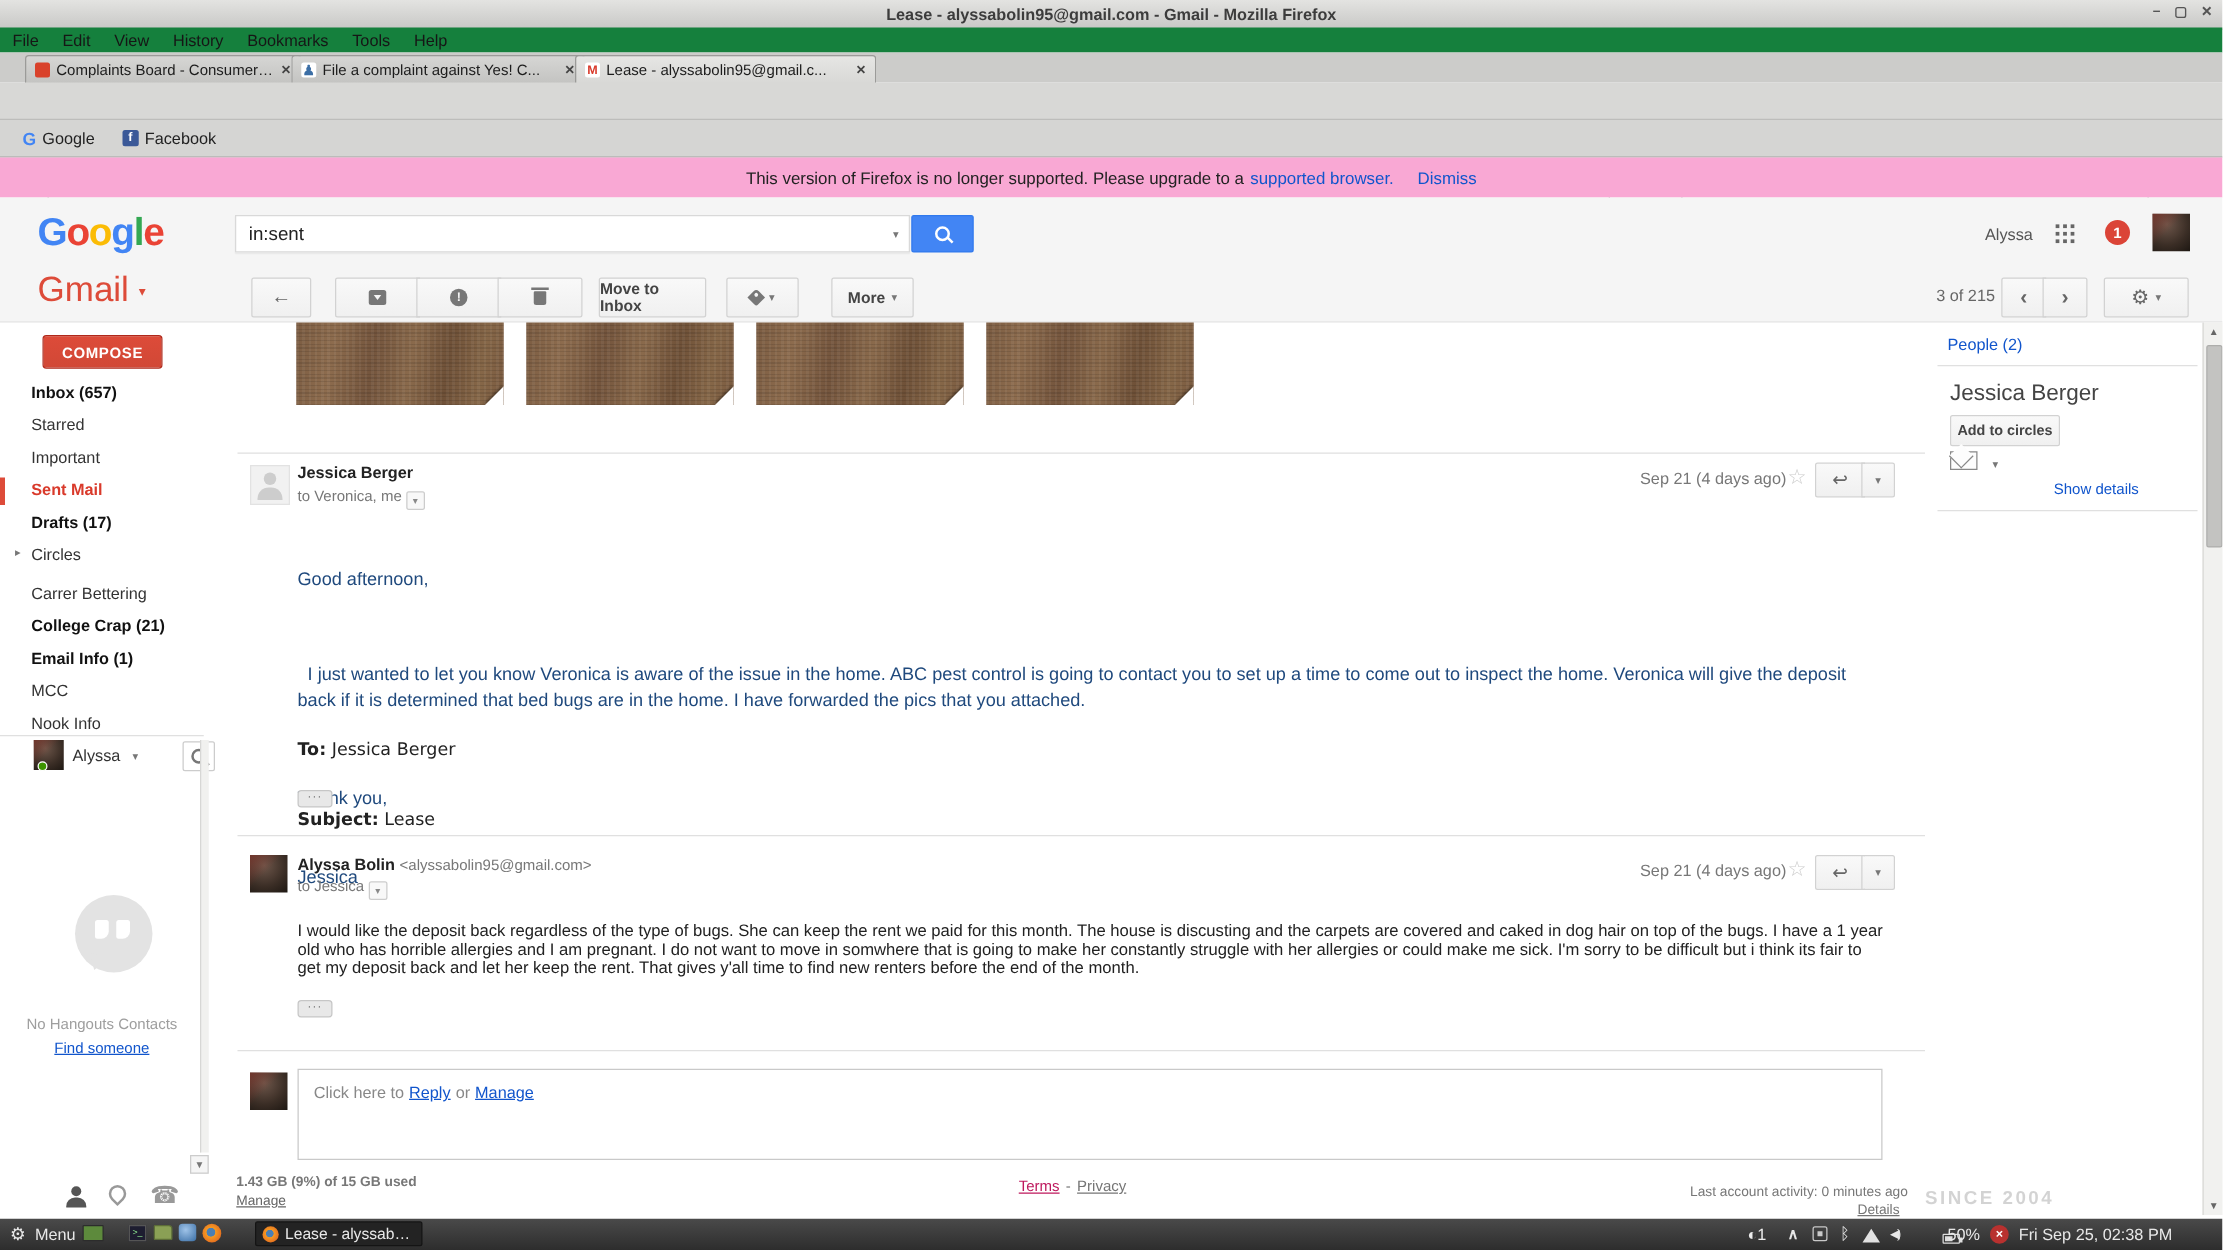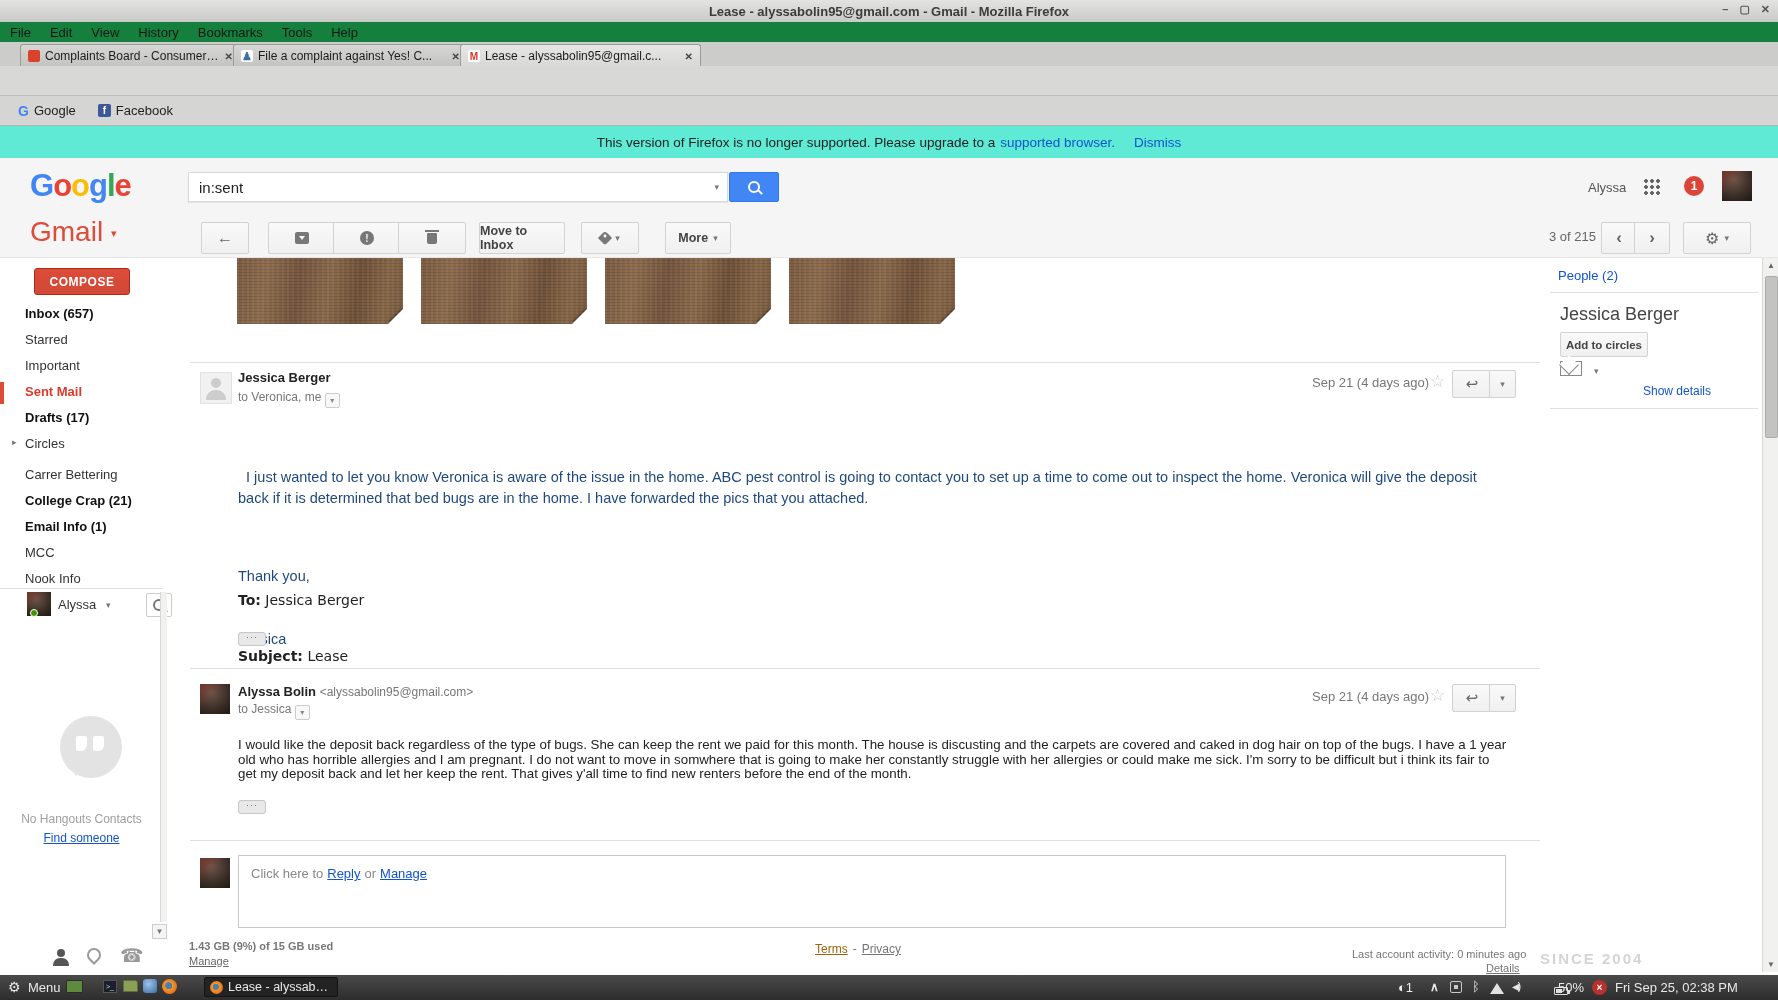--- a/index.html
+++ b/index.html
@@ -24,21 +24,21 @@
   .fav{width:12px;height:12px;border-radius:2px;flex:0 0 auto;display:flex;align-items:center;justify-content:center;
        font-size:9px;font-weight:bold;color:#fff}
   .navbar{top:66px;height:30px;background:#d8d8d6;border-bottom:1px solid #bdbdbb}
   .field{position:absolute;background:#fff;border:1px solid #a8a8a6;border-radius:3px;height:24px;
          display:flex;align-items:center;padding:0 6px;gap:6px;font-size:13px}
   .bookbar{top:96px;height:30px;background:#d5d5d3;border-bottom:1px solid #b4b4b2;
            display:flex;align-items:center;gap:22px;padding-left:18px;font-size:13px;color:#222}
   .bm{display:flex;align-items:center;gap:5px}
 
   
-  .banner{top:126px;height:32px;background:#5eead4;display:flex;align-items:center;justify-content:center;
+  .banner{top:126px;height:32px;background:#f9a8d4;display:flex;align-items:center;justify-content:center;
           gap:5px;font-size:13.5px;color:#222}
   .ghead{top:158px;height:100px;background:#f5f5f5;border-bottom:1px solid #e5e5e5}
   .link{color:#1155cc;cursor:pointer}
   .ulink{color:#1155cc;text-decoration:underline;cursor:pointer}
   .btn{position:absolute;height:30px;background:linear-gradient(#f9f9f9,#f0f0f0);border:1px solid #d2d2d2;
        border-radius:2px;display:flex;align-items:center;justify-content:center;gap:5px;color:#666;font-size:13px}
   .btn b{color:#444;font-size:12.5px}
   .caret{font-size:9px;color:#777}
   .sitem{position:absolute;left:25px;font-size:13px;color:#333;white-space:nowrap}
   .sitem.bold{font-weight:bold;color:#111}
@@ -336,20 +336,21 @@
 <span class="t" style="left:1430px;top:371px;font-size:17px;color:#ccc">☆</span>
 <div class="btn" style="left:1452px;top:370px;width:38px;height:26px;border-radius:2px 0 0 2px">
   <span style="font-size:15px">↩</span>
 </div>
 <div class="btn" style="left:1489px;top:370px;width:25px;height:26px;border-radius:0 2px 2px 0">
   <span class="caret">▾</span>
 </div>
 
 
 <div class="t msgbody1" style="left:238px;top:412px;width:1262px">
+  <div>Good afternoon,</div>
   <div style="margin-top:13px">  I just wanted to let you know Veronica is aware of the issue in the home. ABC pest control is going to contact you to set up a time to come out to inspect the home. Veronica will give the deposit back if it is determined that bed bugs are in the home. I have forwarded the pics that you attached.</div>
   <div style="margin-top:15px">Thank you,</div>
   <div>Jessica</div>
 </div>
 
 <div class="t quote" style="left:238px;top:554px;width:1262px;white-space:pre-wrap">
   <div><b>To:</b><span> Jessica Berger</span></div>
   <div><b>Subject:</b><span> Lease</span></div>
 </div>
 
@@ -393,21 +394,21 @@
     <span class="ulink" style="color:#15c">Manage</span>
   </span>
 </div>
 
 
 <div class="t" style="left:189px;top:940px;font-size:11px;font-weight:bold;color:#777">1.43 GB (9%) of 15 GB used</div>
 <div class="t" style="left:189px;top:955px;font-size:11px">
   <span class="ulink" style="color:#666">Manage</span>
 </div>
 <div class="t" style="left:815px;top:942px;font-size:12px;color:#777;display:flex;gap:5px">
-  <span class="ulink" style="color:#a16207">Terms</span>
+  <span class="ulink" style="color:#be185d">Terms</span>
   <span>-</span>
   <span class="ulink" style="color:#757575">Privacy</span>
 </div>
 <div class="t" style="left:1352px;top:948px;font-size:11px;color:#777">Last account activity: 0 minutes ago</div>
 <div class="t" style="left:1486px;top:962px;font-size:11px">
   <span class="ulink" style="color:#757575">Details</span>
 </div>
 <div class="t" style="left:1540px;top:950px;font-size:15px;font-weight:bold;letter-spacing:2px;color:#555;opacity:.25">SINCE 2004</div>
 
 

